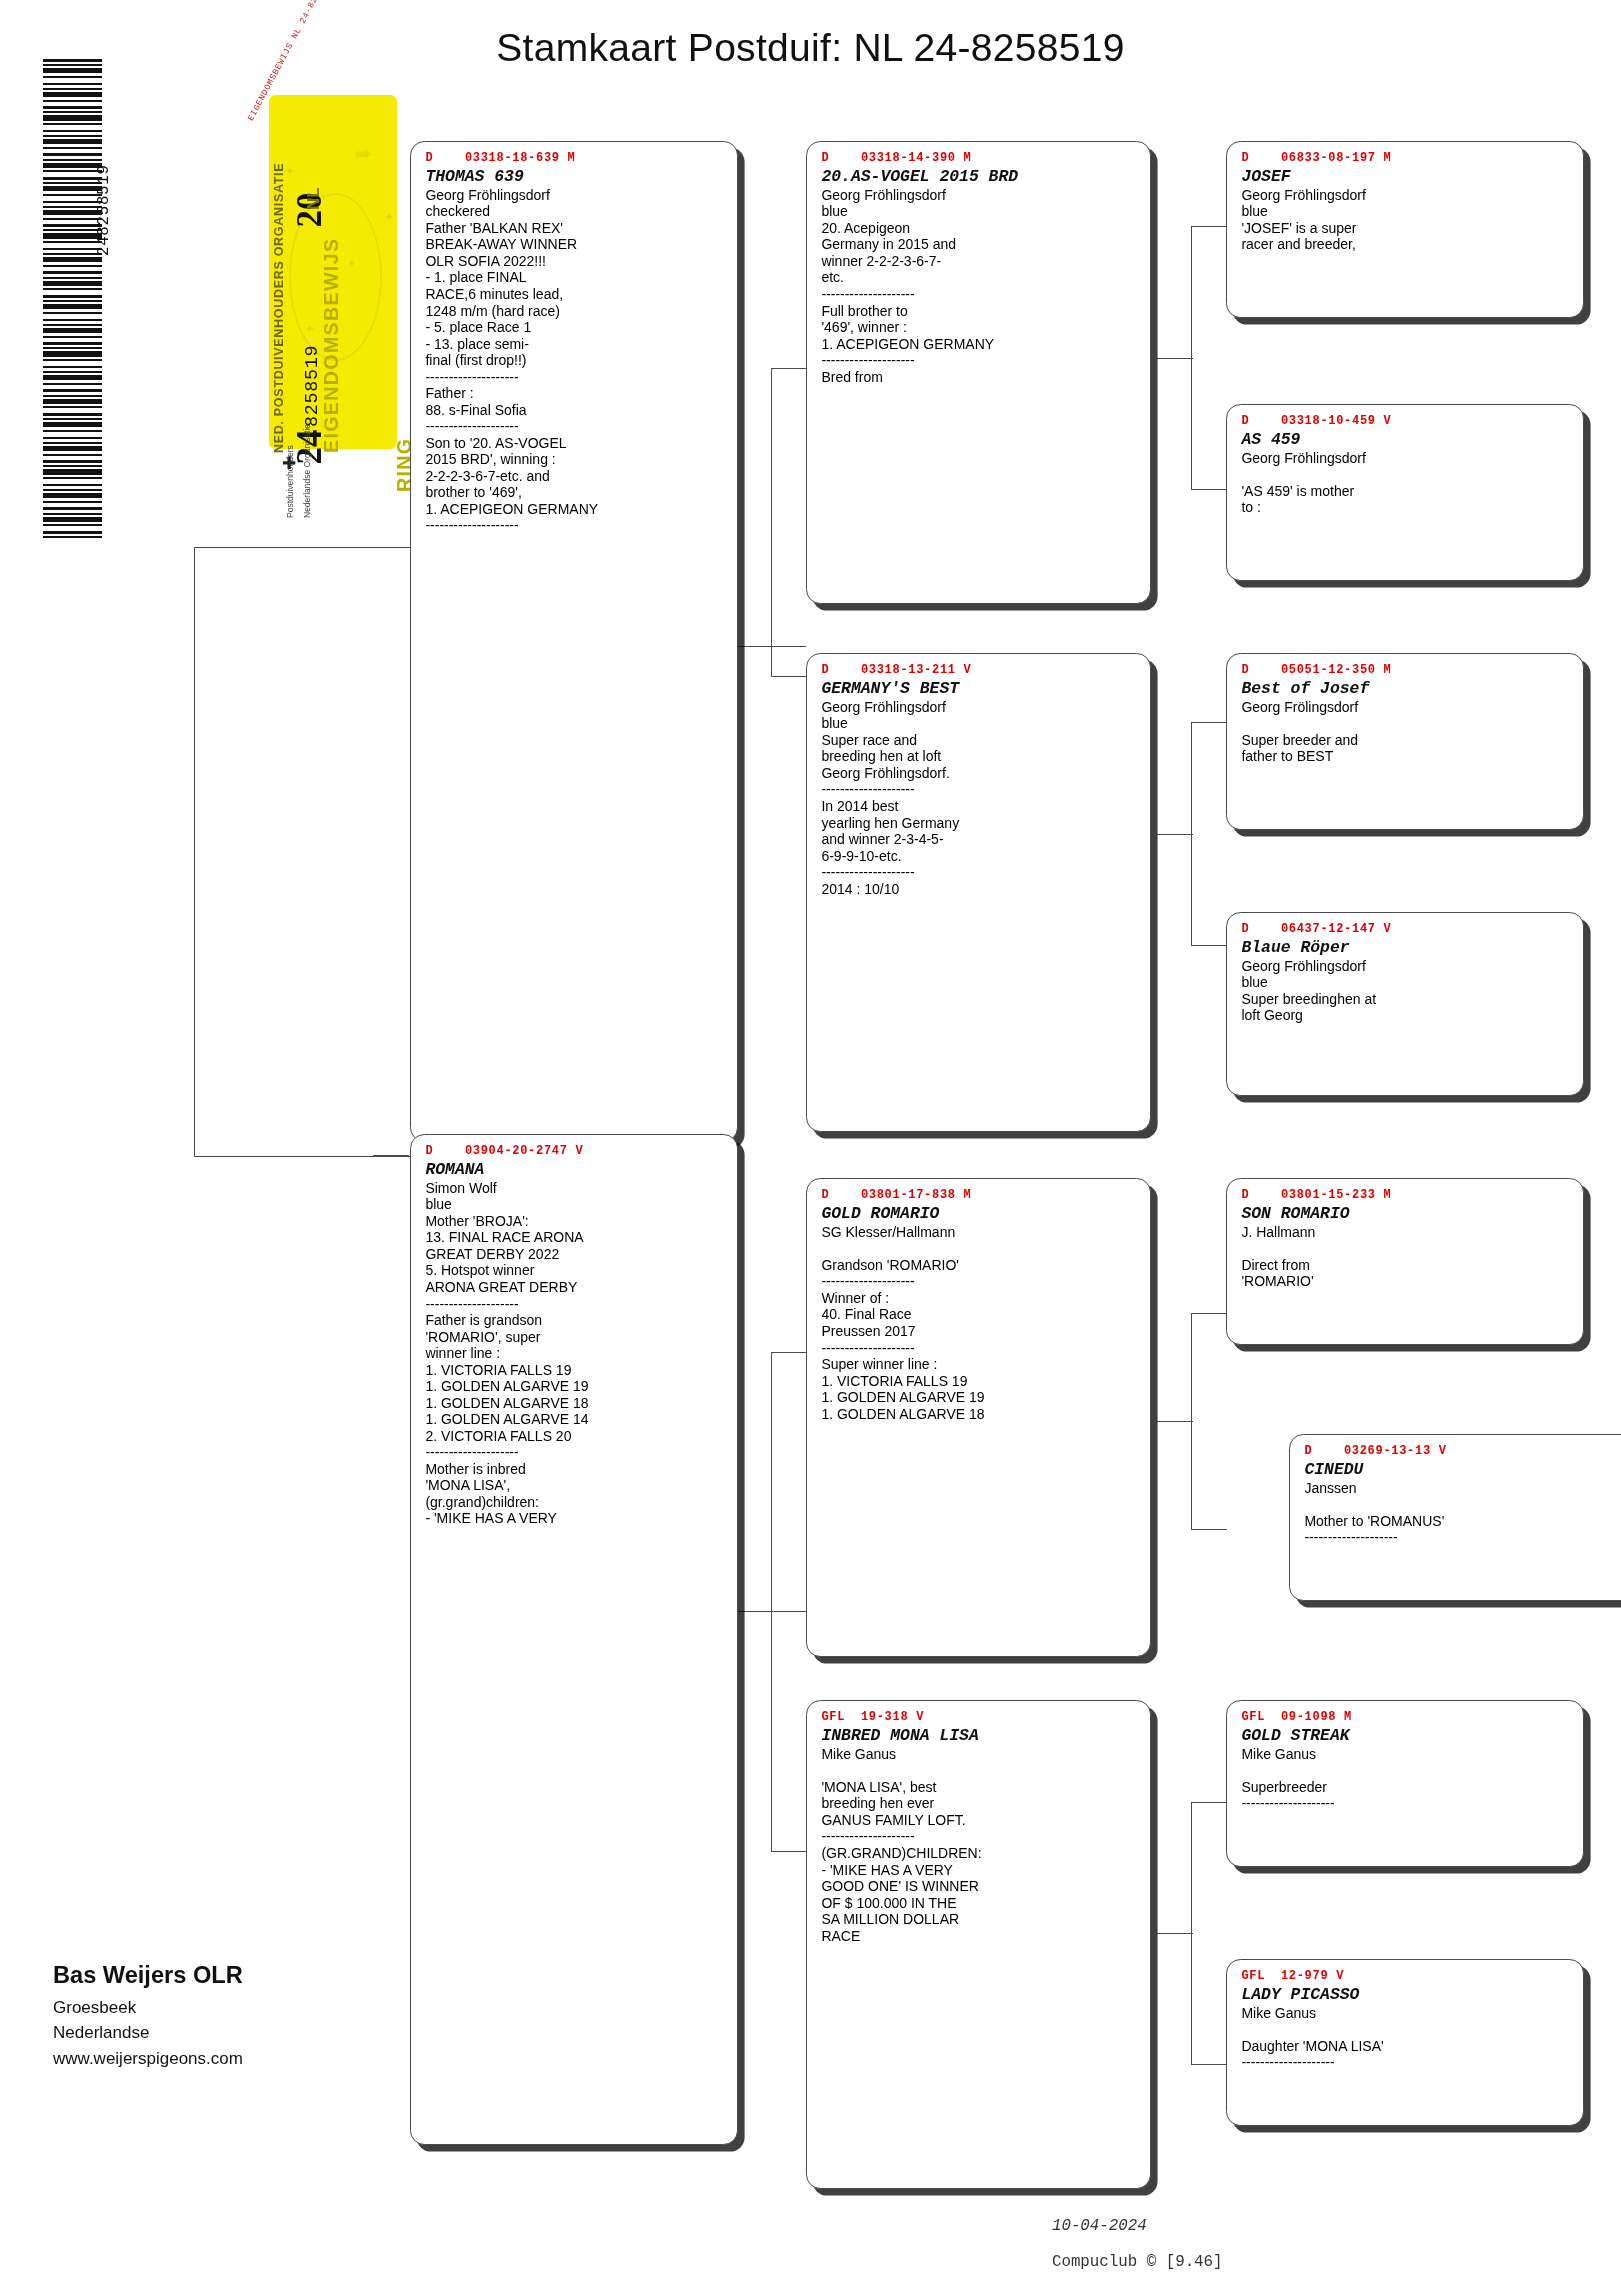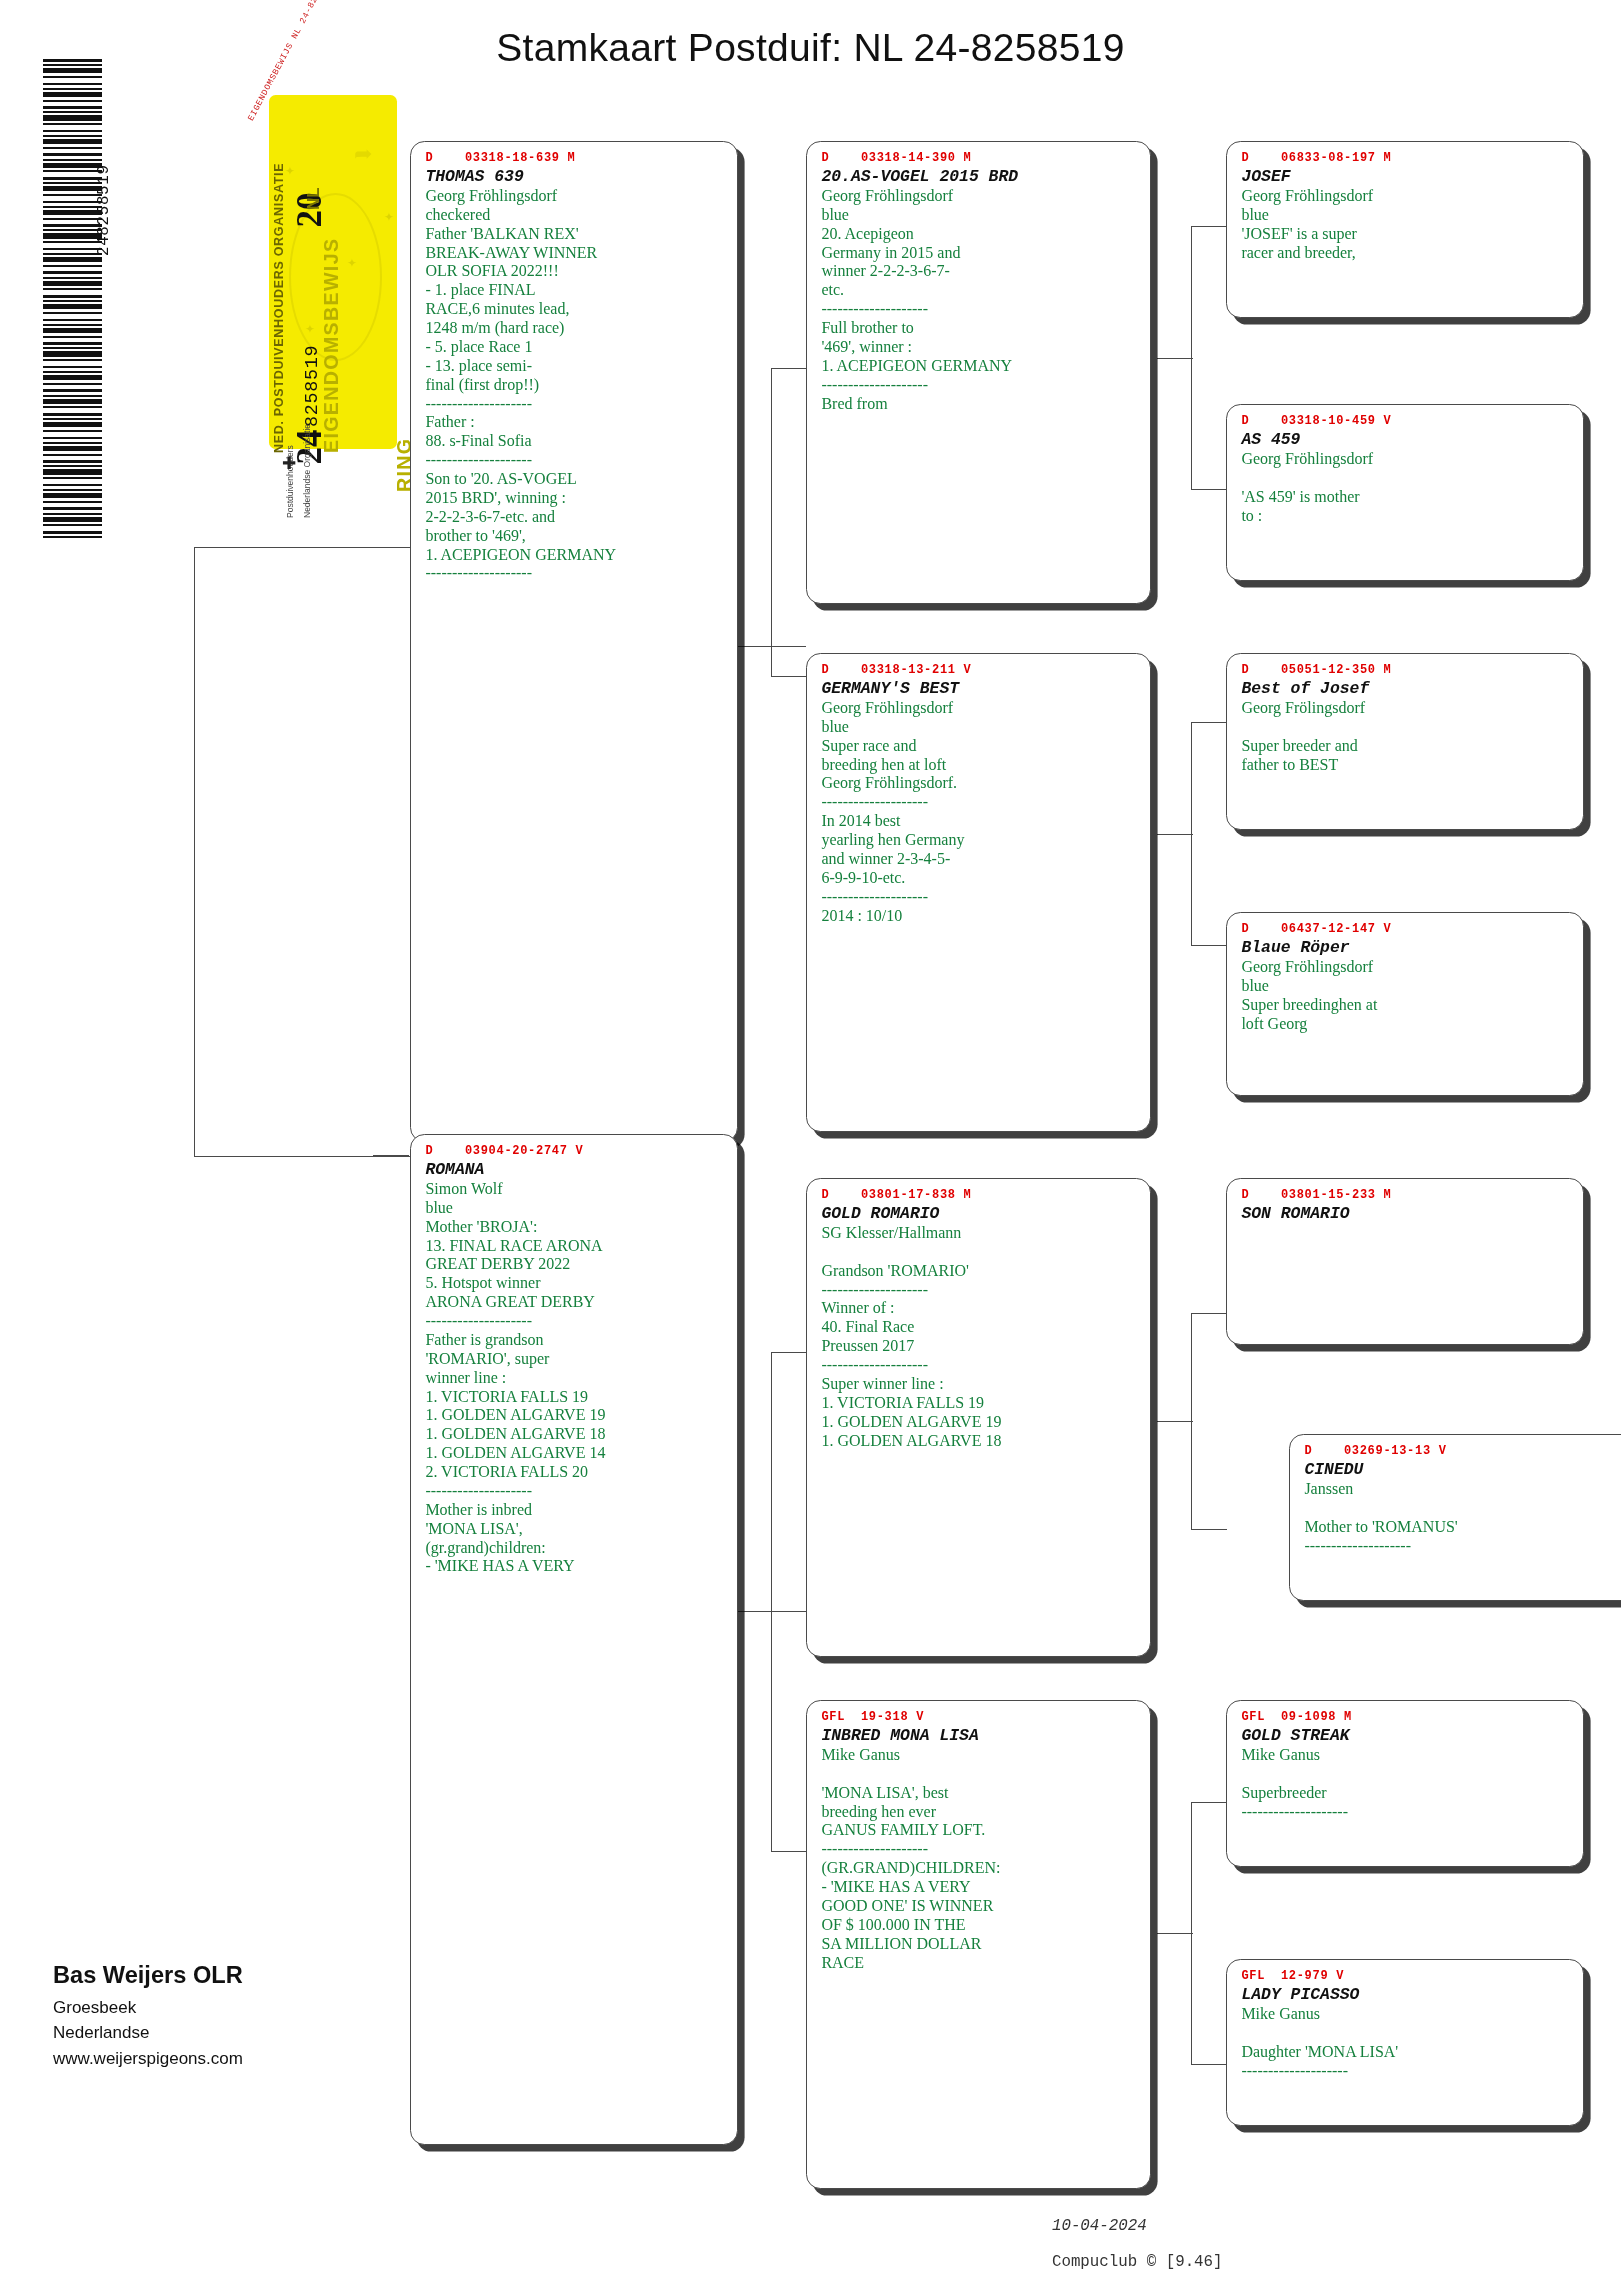--- a/index.html
+++ b/index.html
@@ -230,23 +230,23 @@
   .card .name {
     font-family: "Liberation Mono", monospace;
     font-size: 16.4px;
     font-style: italic;
     font-weight: bold;
     color: #111;
     white-space: pre;
     line-height: 1.16;
   }
   .card .body {
-    font-family: Liberation Serif, serif;
-    font-size: 16px;
-    color: #15803d;
+    font-family: Liberation Sans, sans-serif;
+    font-size: 14px;
+    color: #000000;
     white-space: pre;
     line-height: 1.18;
     margin-top: 0.7px;
   }
   
   .root-card {
     left: 31.5px;
     top: 663px;
     width: 341px;
     height: 984px;
@@ -511,20 +511,24 @@
     <div class="name">Blaue Röper</div>
     <div class="body">Georg Fröhlingsdorf
 blue
 Super breedinghen at
 loft Georg</div>
   </div>
 
   <div class="card" style="left:1226px; top:1178px; width:358px; height:167px;">
     <div class="ringline">D    03801-15-233 M</div>
     <div class="name">SON ROMARIO</div>
+    <div class="body">J. Hallmann
+
+Direct from
+'ROMARIO'</div>
   </div>
 
   <div class="card" style="left:1289px; top:1434px; width:358px; height:167px;">
     <div class="ringline">D    03269-13-13 V</div>
     <div class="name">CINEDU</div>
     <div class="body">Janssen
 
 Mother to 'ROMANUS'
 --------------------</div>
   </div>

